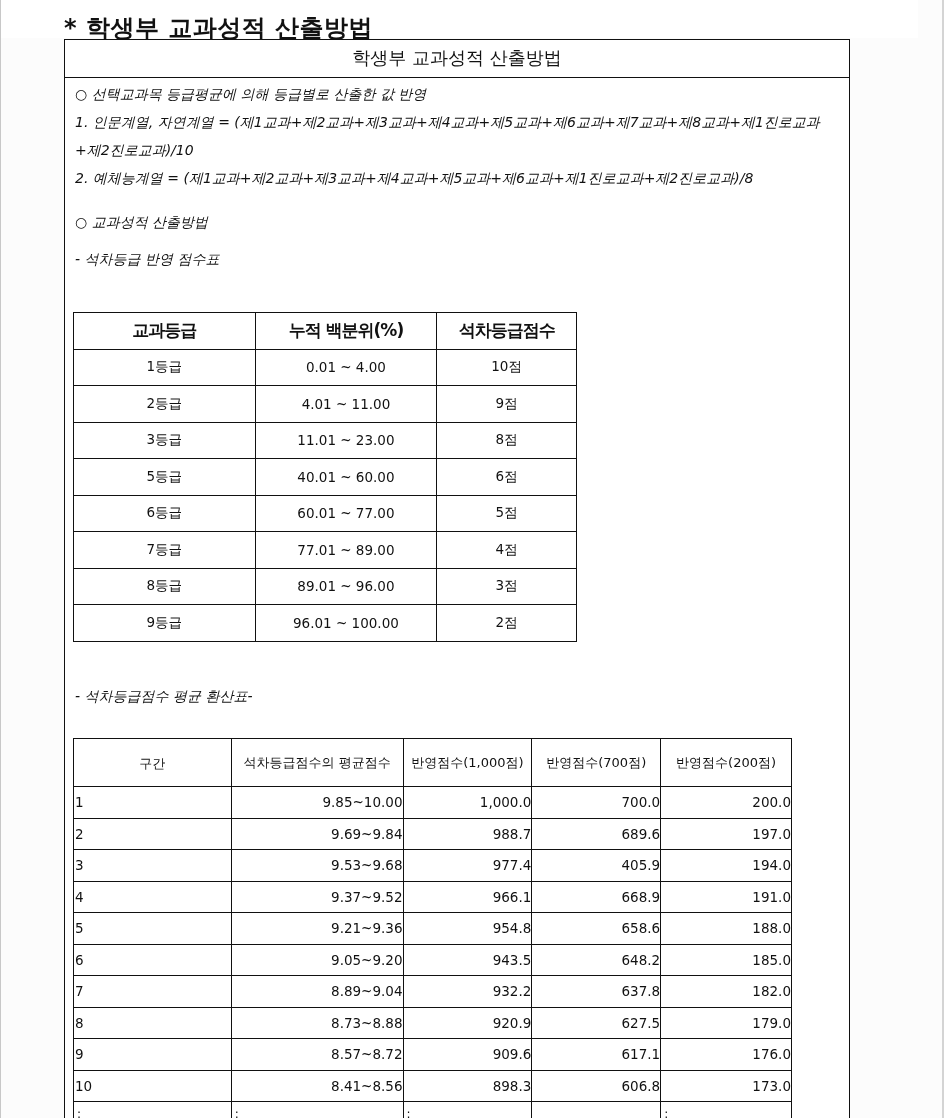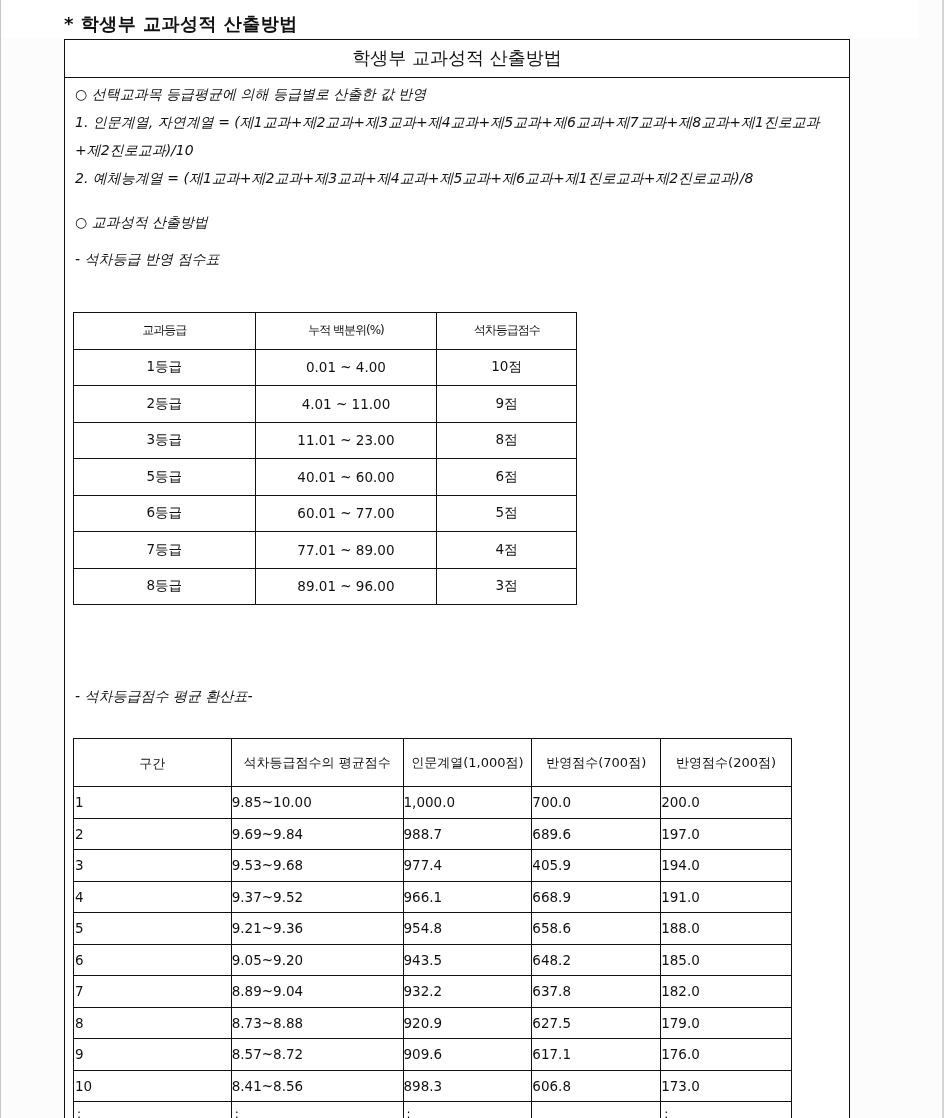--- a/index.html
+++ b/index.html
@@ -7,41 +7,41 @@
     width: 944px; height: 1118px; overflow: hidden; position: relative;
     background: #fcfcfc;
     font-family: "DejaVu Sans", "Liberation Sans", sans-serif;
     color: #111;
   }
   .left-edge { position: absolute; left: 0; top: 0; width: 1px; height: 1118px; background: #c8c8c8; }
   .right-edge { position: absolute; right: 0; top: 0; width: 2px; height: 1118px; background: #d4d4d4; }
   .top-white { position: absolute; left: 1px; top: 0; width: 917px; height: 38px; background: #ffffff; }
   .page-title {
     position: absolute; left: 64px; top: 12px;
-    font-size: 18px; font-weight: bold; letter-spacing: 0.5px; color: #111;
+    font-size: 24px; font-weight: bold; letter-spacing: 0.5px; color: #111;
   }
   .box {
     position: absolute; left: 64px; top: 39px; width: 786px; height: 1090px;
     border: 1.5px solid #111; background: #fff; box-sizing: border-box;
   }
   .box-header {
     height: 38px; border-bottom: 1.5px solid #111; box-sizing: border-box;
     text-align: center; line-height: 36px; font-size: 18px;
   }
   .box-body { position: relative; }
   .line { position: absolute; left: 10px; font-size: 14px; white-space: nowrap; font-style: italic; }
   table { position: absolute; border-collapse: collapse; font-size: 13.5px; }
   table td, table th { border: 1.5px solid #111; padding: 0; font-weight: normal; }
   .t1 { left: 8px; top: 234px; width: 504px; }
   .t1 th, .t1 td { height: 35.5px; text-align: center; }
-  .t1 th { font-size: 12px; letter-spacing: -1px; }
+  .t1 th { font-size: 17px; letter-spacing: -1px; font-weight: bold; }
   .t2 { left: 8px; top: 660px; width: 719px; }
   .t2 th { height: 31px; text-align: center; font-size: 13px; }
   .t2 th.top { vertical-align: top; padding-top: 16px; }
-  .t2 td { height: 30.5px; text-align: left; font-size: 13.5px; }
+  .t2 td { height: 30.5px; text-align: right; font-size: 13.5px; }
   .t2 td.first { text-align: left; padding-left: 1px; }
   .t2 tr.dots td { height: 23px; text-align: left; padding-left: 3px; font-size: 12px; }
   .t2 tr.last td { height: 26px; font-weight: bold; }
   .t2 tr.last td.first { font-weight: normal; }
 </style>
 </head>
 <body>
 
 <div class="left-edge"></div>
 <div class="top-white"></div>
@@ -99,39 +99,44 @@
           </tr>
       <tr>
             <td>7등급</td>
             <td>77.01 ~ 89.00</td>
             <td>4점</td>
           </tr>
       <tr>
             <td>8등급</td>
             <td>89.01 ~ 96.00</td>
             <td>3점</td>
+          </tr>
+      <tr>
+            <td>9등급</td>
+            <td>96.01 ~ 100.00</td>
+            <td>2점</td>
           </tr>
     </tbody>
       </table>
 
     <div class="line" style="top:610px">- 석차등급점수 평균 환산표-</div>
 
     <table class="t2">
       <colgroup>
           <col style="width:158px">
           <col style="width:172px">
           <col style="width:129px">
           <col style="width:129px">
           <col style="width:131px">
         </colgroup>
       <tbody>
           <tr>
         <th class="top">구간</th>
         <th>석차등급점수의 평균점수</th>
-        <th>인문계열(1,000점)</th>
+        <th>반영점수(1,000점)</th>
         <th>반영점수(700점)</th>
         <th>반영점수(200점)</th>
       </tr>
       <tr>
             <td class="first">1</td>
             <td>9.85~10.00</td>
             <td>1,000.0</td>
             <td>700.0</td>
             <td>200.0</td>
           </tr>

